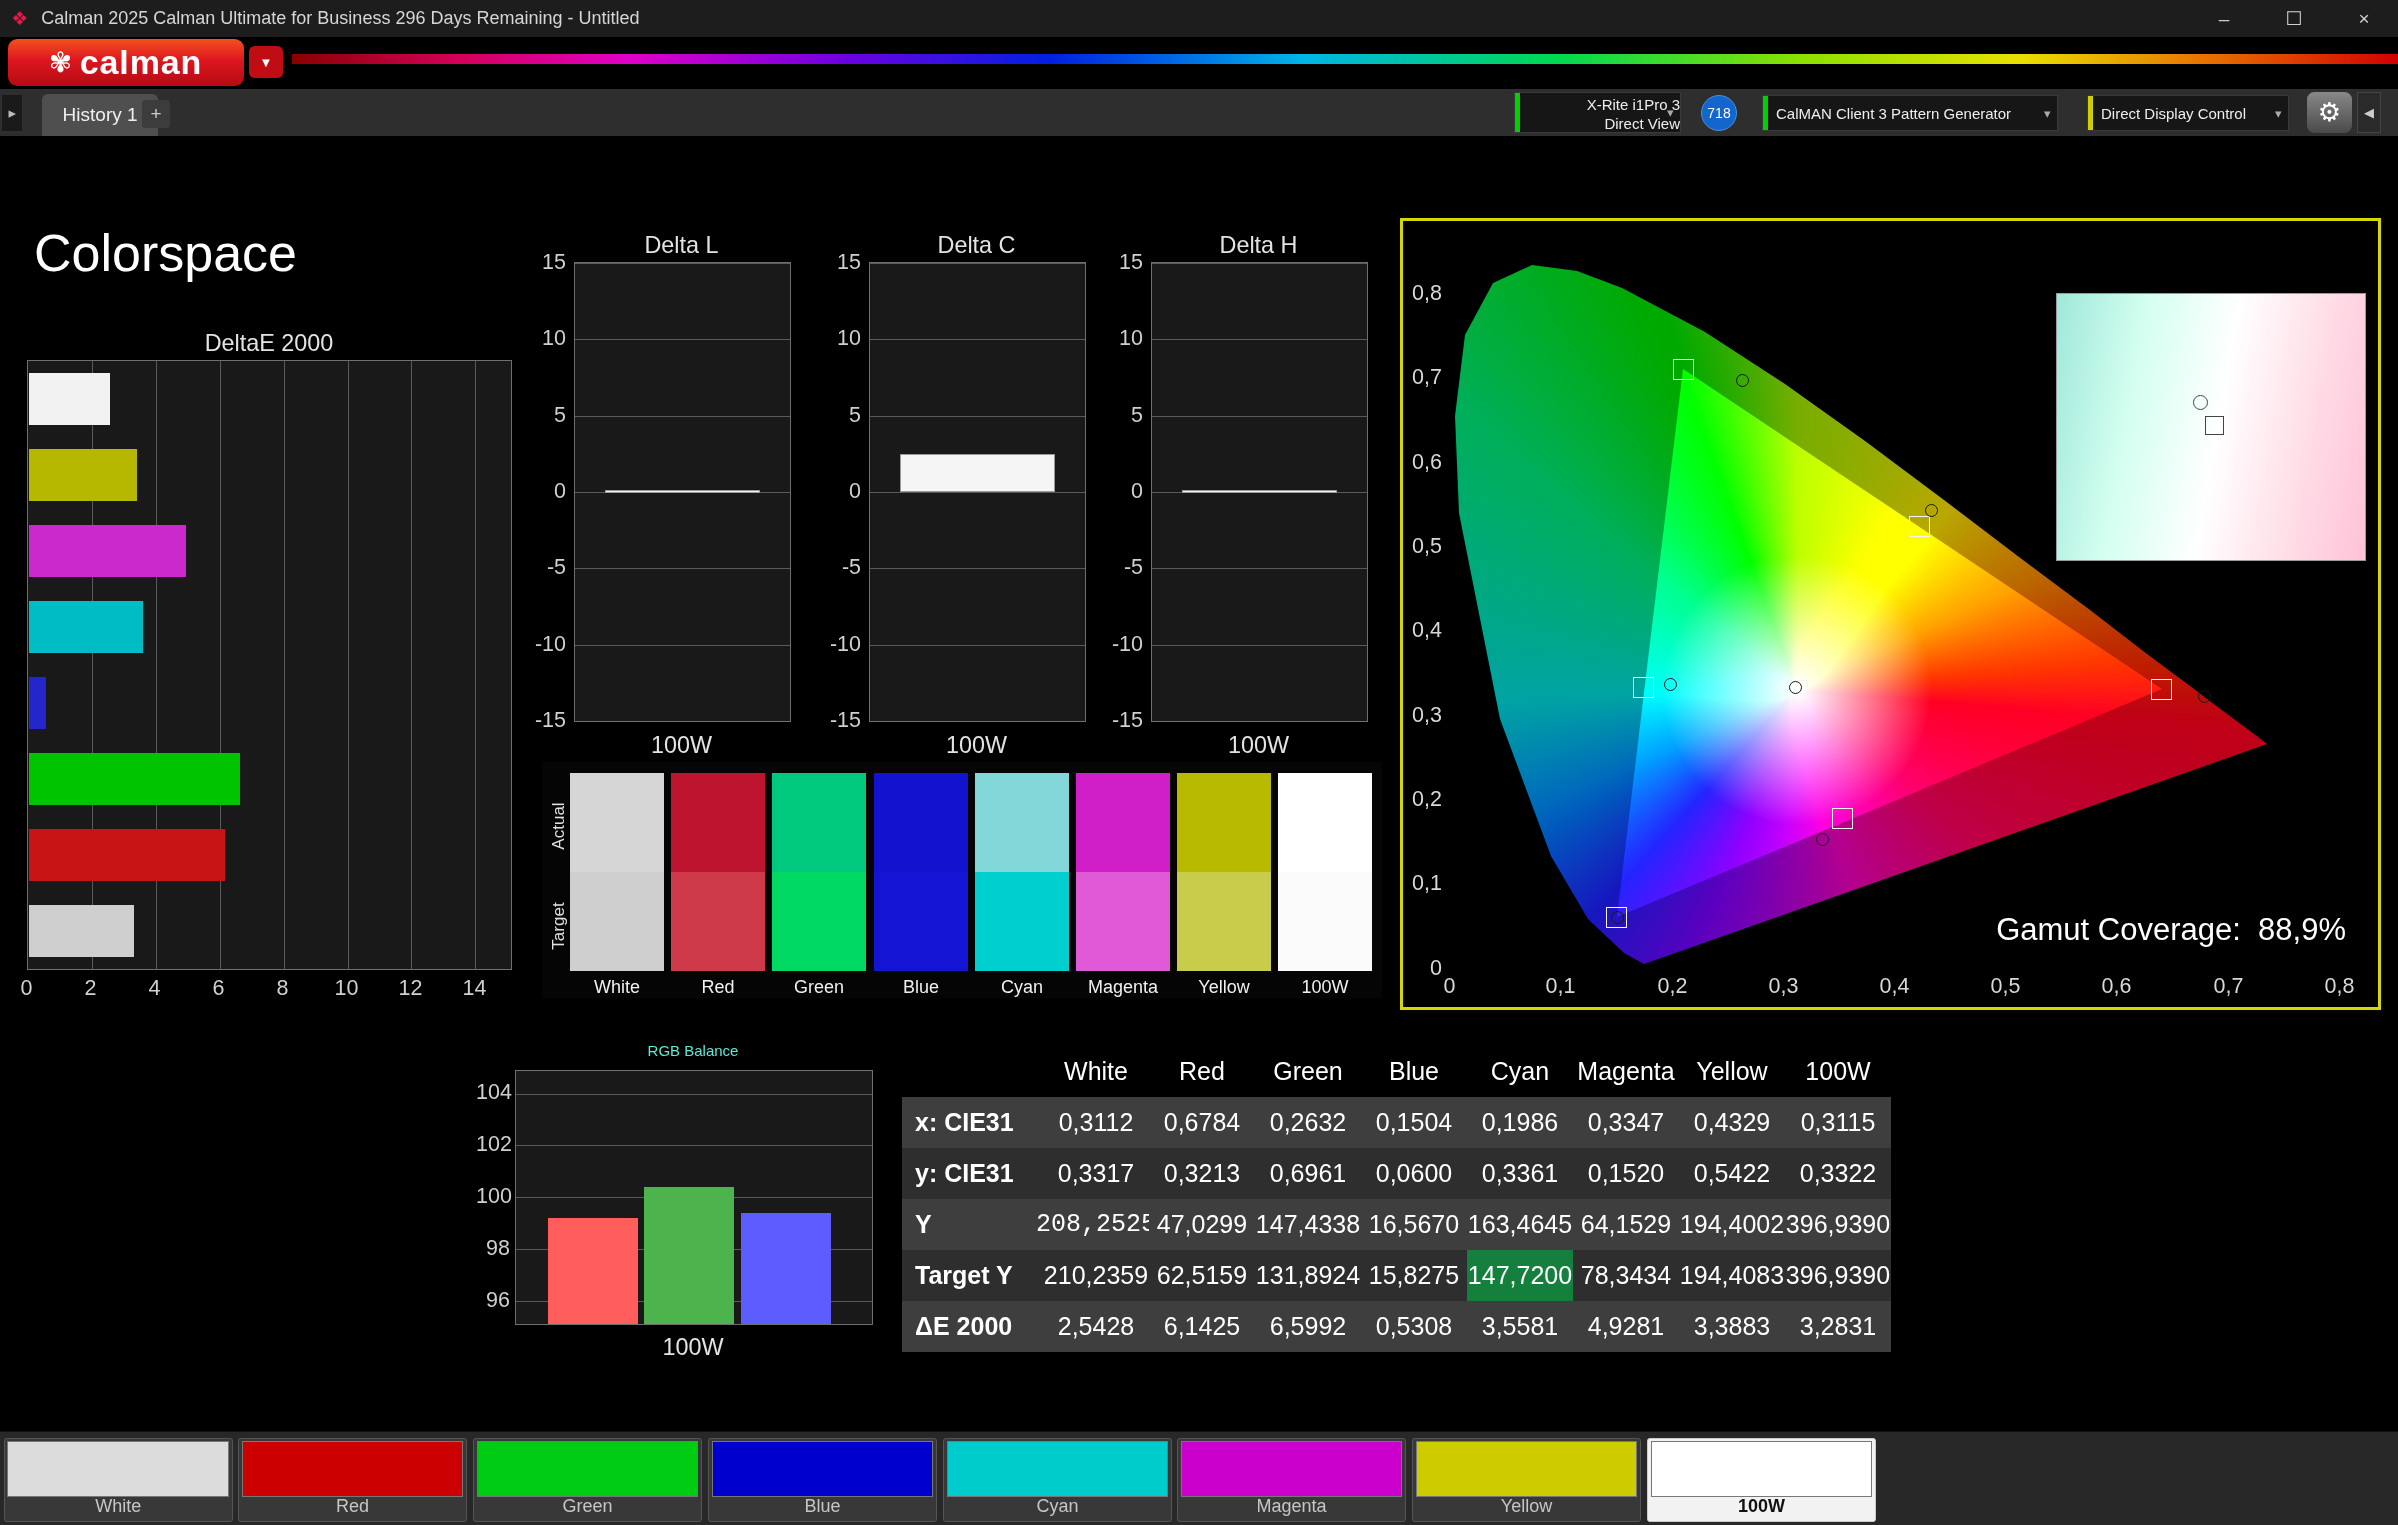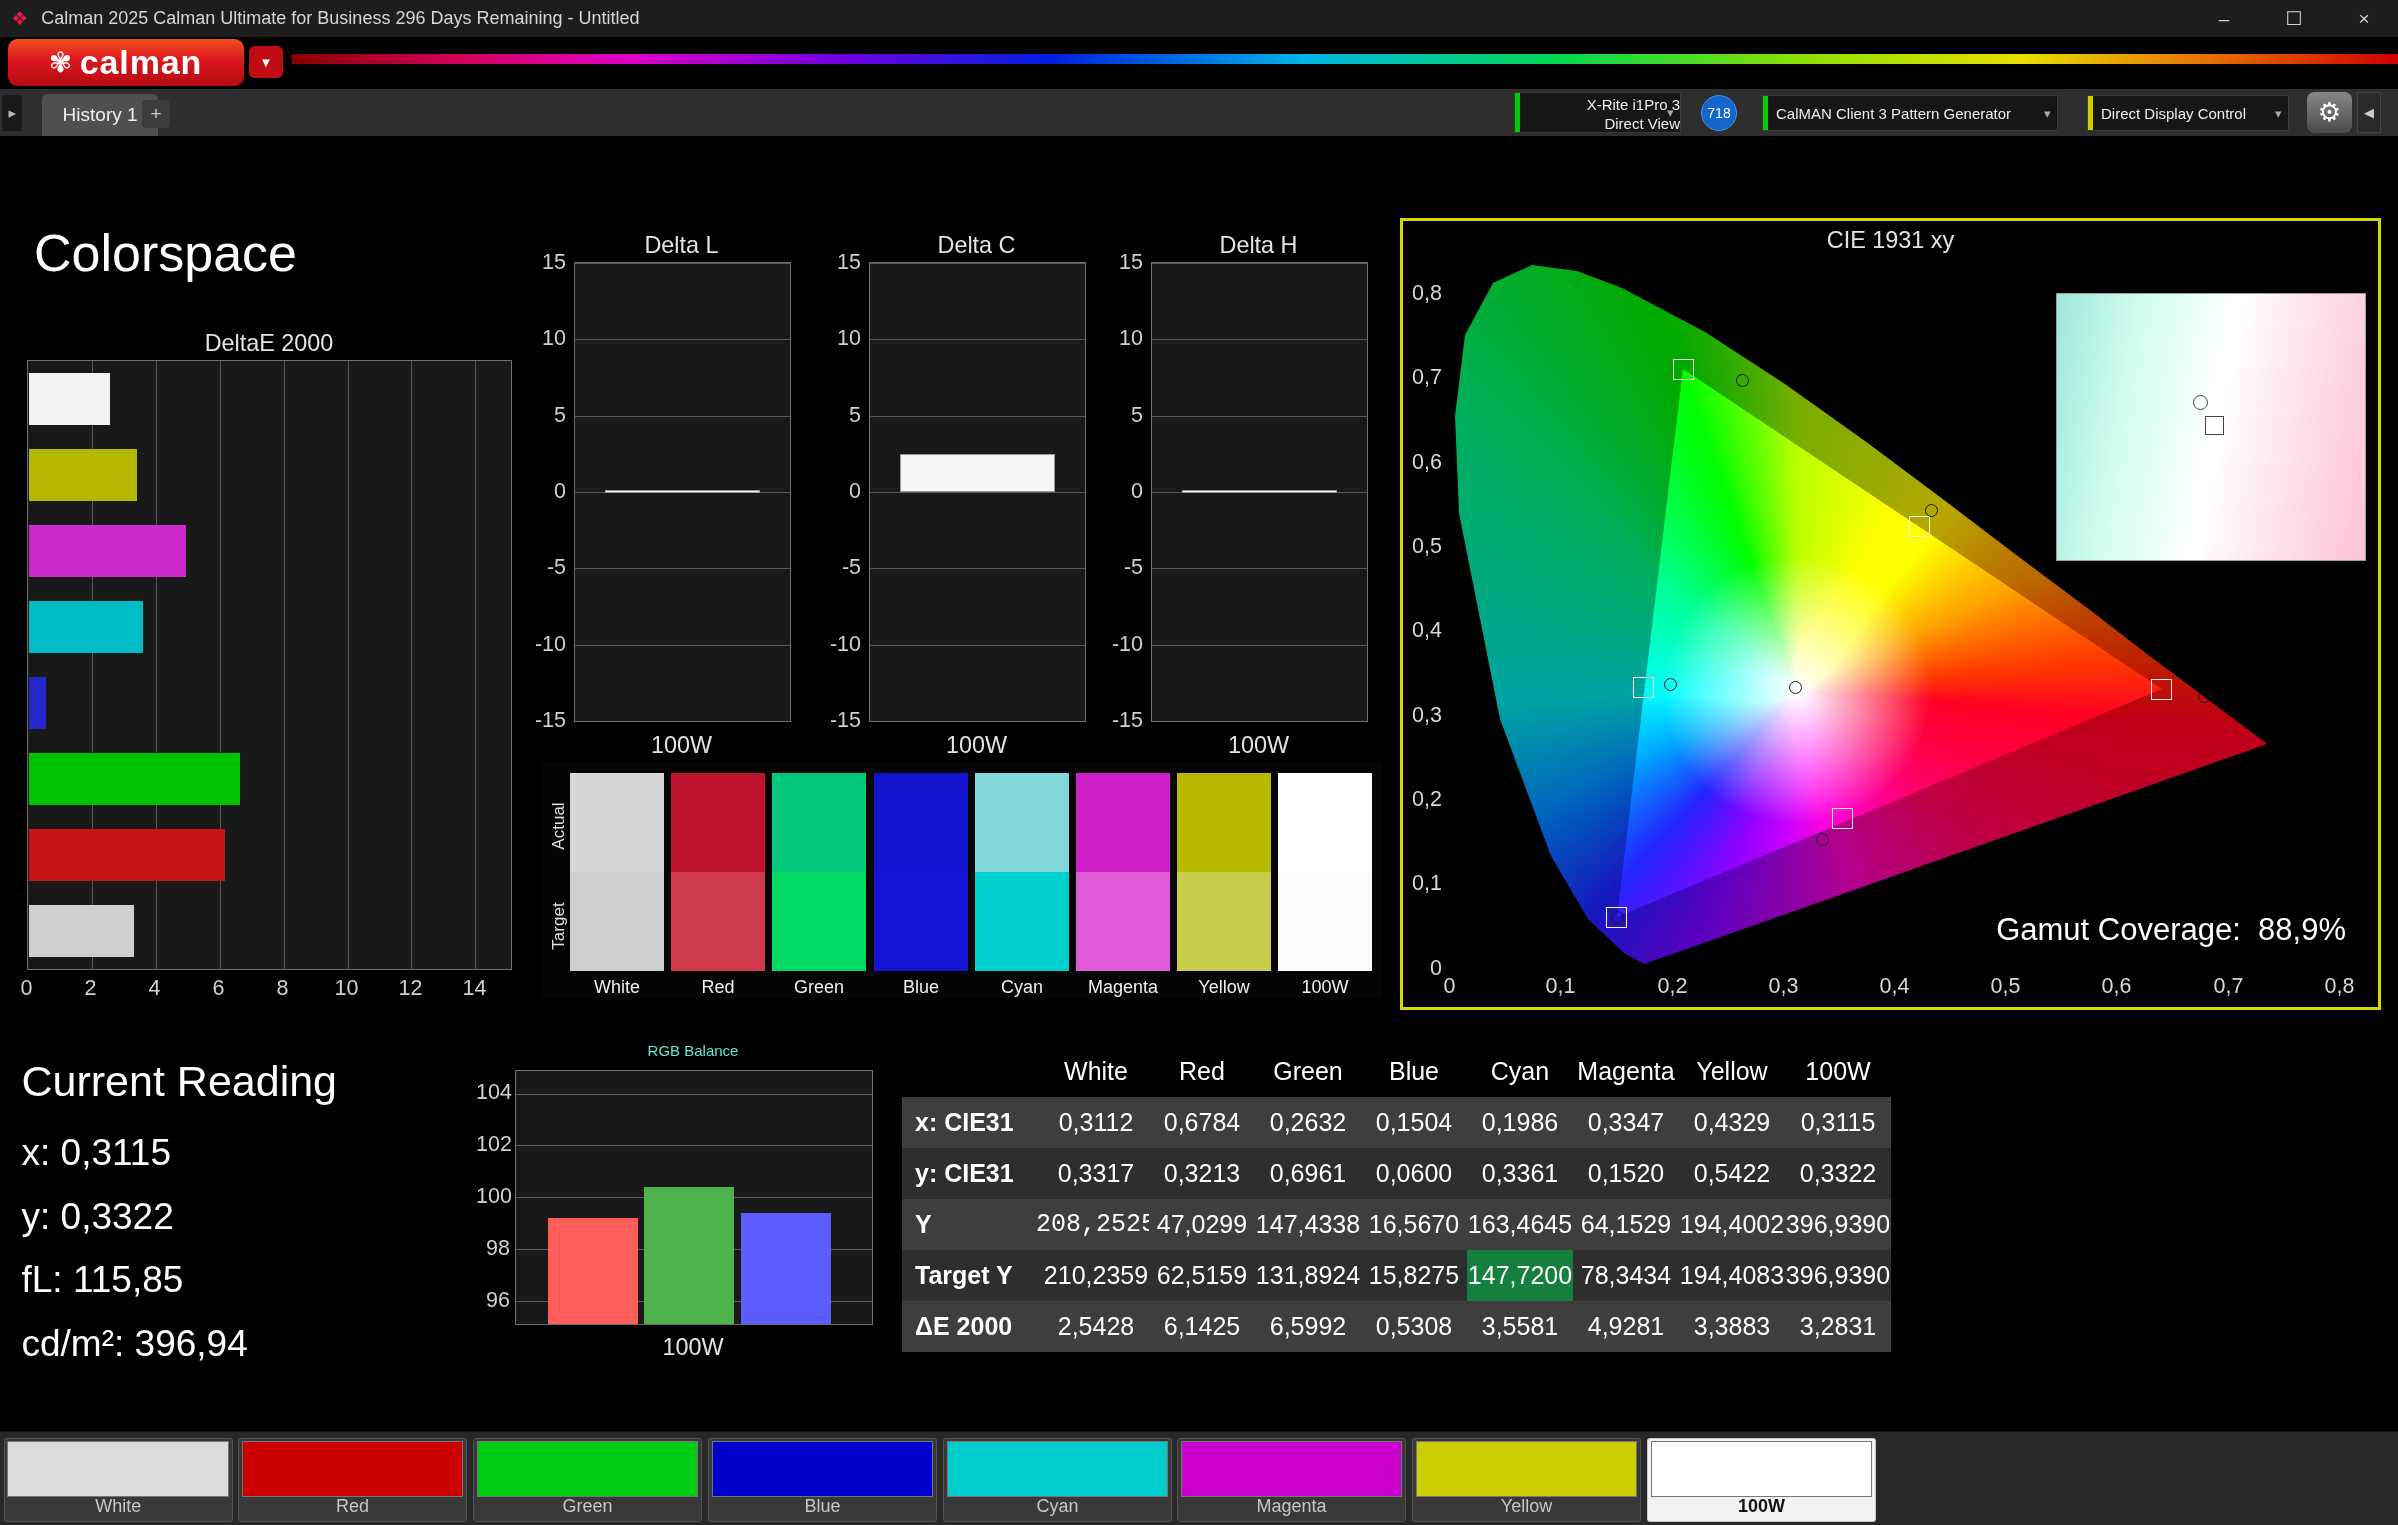--- a/index.html
+++ b/index.html
@@ -325,21 +325,20 @@
         <div class="sq" style="left: 429px; top: 587px;"></div>
         <div class="sq" style="left: 506px; top: 295px;"></div>
         <div class="ci" style="left: 386px; top: 460px;"></div>
         <div class="ci" style="left: 795px; top: 469px;"></div>
         <div class="ci" style="left: 333px; top: 153px;"></div>
         <div class="ci" style="left: 208px; top: 690px;"></div>
         <div class="ci" style="left: 261px; top: 457px;"></div>
         <div class="ci" style="left: 413px; top: 612px;"></div>
         <div class="ci" style="left: 522px; top: 283px;"></div>
       </div>
-    <div id="cie-title">CIE 1931 xy</div>
     <div id="cie-inset">
       <div class="ci2" style="left:44%;top:38%;"></div>
       <div class="sq2" style="left:48%;top:46%;"></div>
     </div>
     <div id="gamut">
       <span>Gamut Coverage:</span>&nbsp;&nbsp;<span>88,9%</span>
     </div>
   <div class="cie-y" style="top: 735px;">0</div>
       <div class="cie-y" style="top: 650px;">0,1</div>
       <div class="cie-y" style="top: 566px;">0,2</div>
@@ -353,27 +352,20 @@
       <div class="cie-x" style="left: 139px;">0,1</div>
       <div class="cie-x" style="left: 251px;">0,2</div>
       <div class="cie-x" style="left: 362px;">0,3</div>
       <div class="cie-x" style="left: 473px;">0,4</div>
       <div class="cie-x" style="left: 584px;">0,5</div>
       <div class="cie-x" style="left: 695px;">0,6</div>
       <div class="cie-x" style="left: 807px;">0,7</div>
       <div class="cie-x" style="left: 918px;">0,8</div>
     </div>
 
-  <div id="reading">
-    <div id="reading-title">Current Reading</div>
-    <p class="rline">x: 0,3115</p>
-    <p class="rline">y: 0,3322</p>
-    <p class="rline">fL: 115,85</p>
-    <p class="rline">cd/m²: 396,94</p>
-  </div>
 
   <div id="rgb-chart">
     <div id="rgb-title">RGB Balance</div>
     <div id="rgb-plot">
         <div class="hgrid" style="top: 22.5px;"></div>
         <div class="hgrid" style="top: 74px;"></div>
         <div class="hgrid" style="top: 126px;"></div>
         <div class="hgrid" style="top: 178px;"></div>
         <div class="hgrid" style="top: 230px;"></div>
         <div class="vbar" style="left: 32px; top: 147px; height: 106px; background: rgb(255, 92, 92);"></div>

